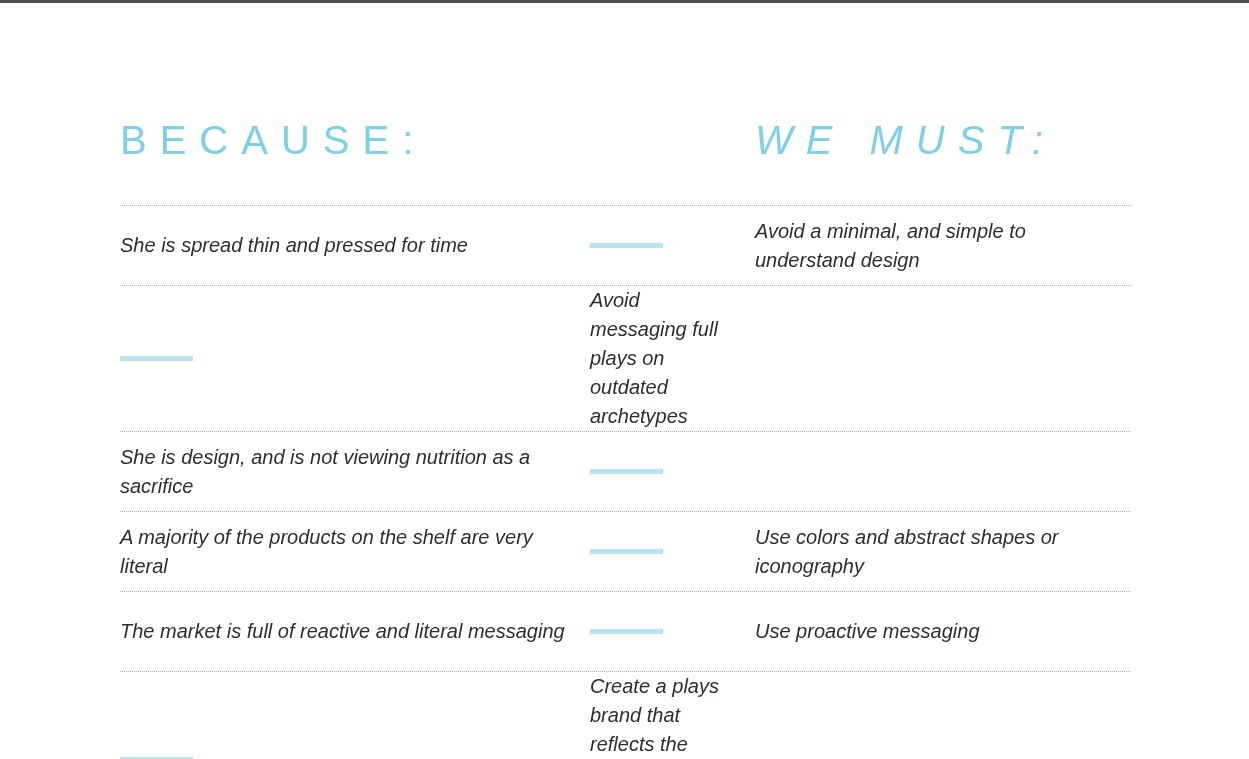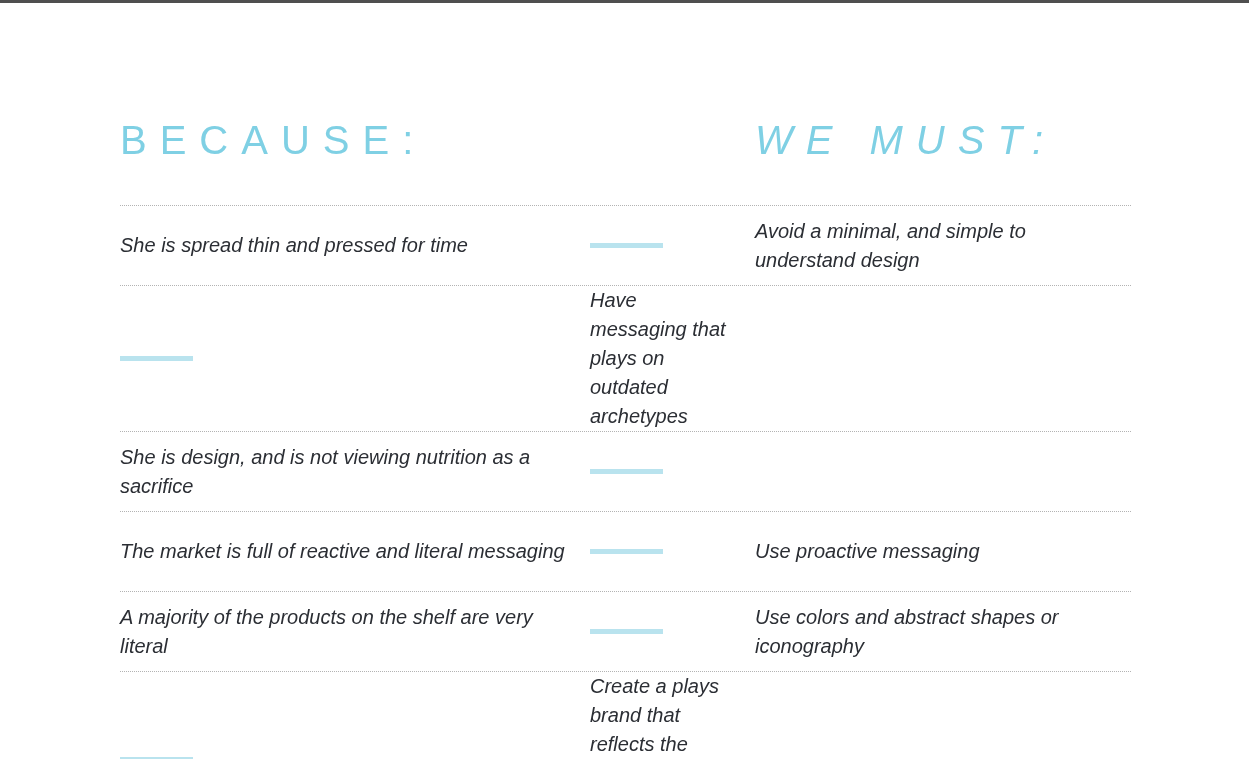--- a/index.html
+++ b/index.html
@@ -80,38 +80,38 @@
     </div>
     <div class="rows">
   <div class="row">
     <div class="cell-text">She is spread thin and pressed for time</div>
     <div class="connector"></div>
     <div class="cell-text">Avoid a minimal, and simple to understand design</div>
   </div>
 
   <div class="row">
     <div class="connector"></div>
-    <div class="cell-text">Have messaging that plays on outdated archetypes</div>
+    <div class="cell-text">Avoid messaging full plays on outdated archetypes</div>
   </div>
 
   <div class="row">
     <div class="cell-text">She is design, and is not viewing nutrition as a sacrifice</div>
     <div class="connector"></div>
   </div>
 
   <div class="row">
+    <div class="cell-text">A majority of the products on the shelf are very literal</div>
+    <div class="connector"></div>
+    <div class="cell-text">Use colors and abstract shapes or iconography</div>
+  </div>
+
+  <div class="row">
     <div class="cell-text">The market is full of reactive and literal messaging</div>
     <div class="connector"></div>
     <div class="cell-text">Use proactive messaging</div>
-  </div>
-
-  <div class="row">
-    <div class="cell-text">A majority of the products on the shelf are very literal</div>
-    <div class="connector"></div>
-    <div class="cell-text">Use colors and abstract shapes or iconography</div>
   </div>
 
   <div class="row">
     <div class="connector"></div>
     <div class="cell-text">Create a plays brand that reflects the power of this generation of women</div>
   </div>
 </div>
   </div>
 </div>
 

